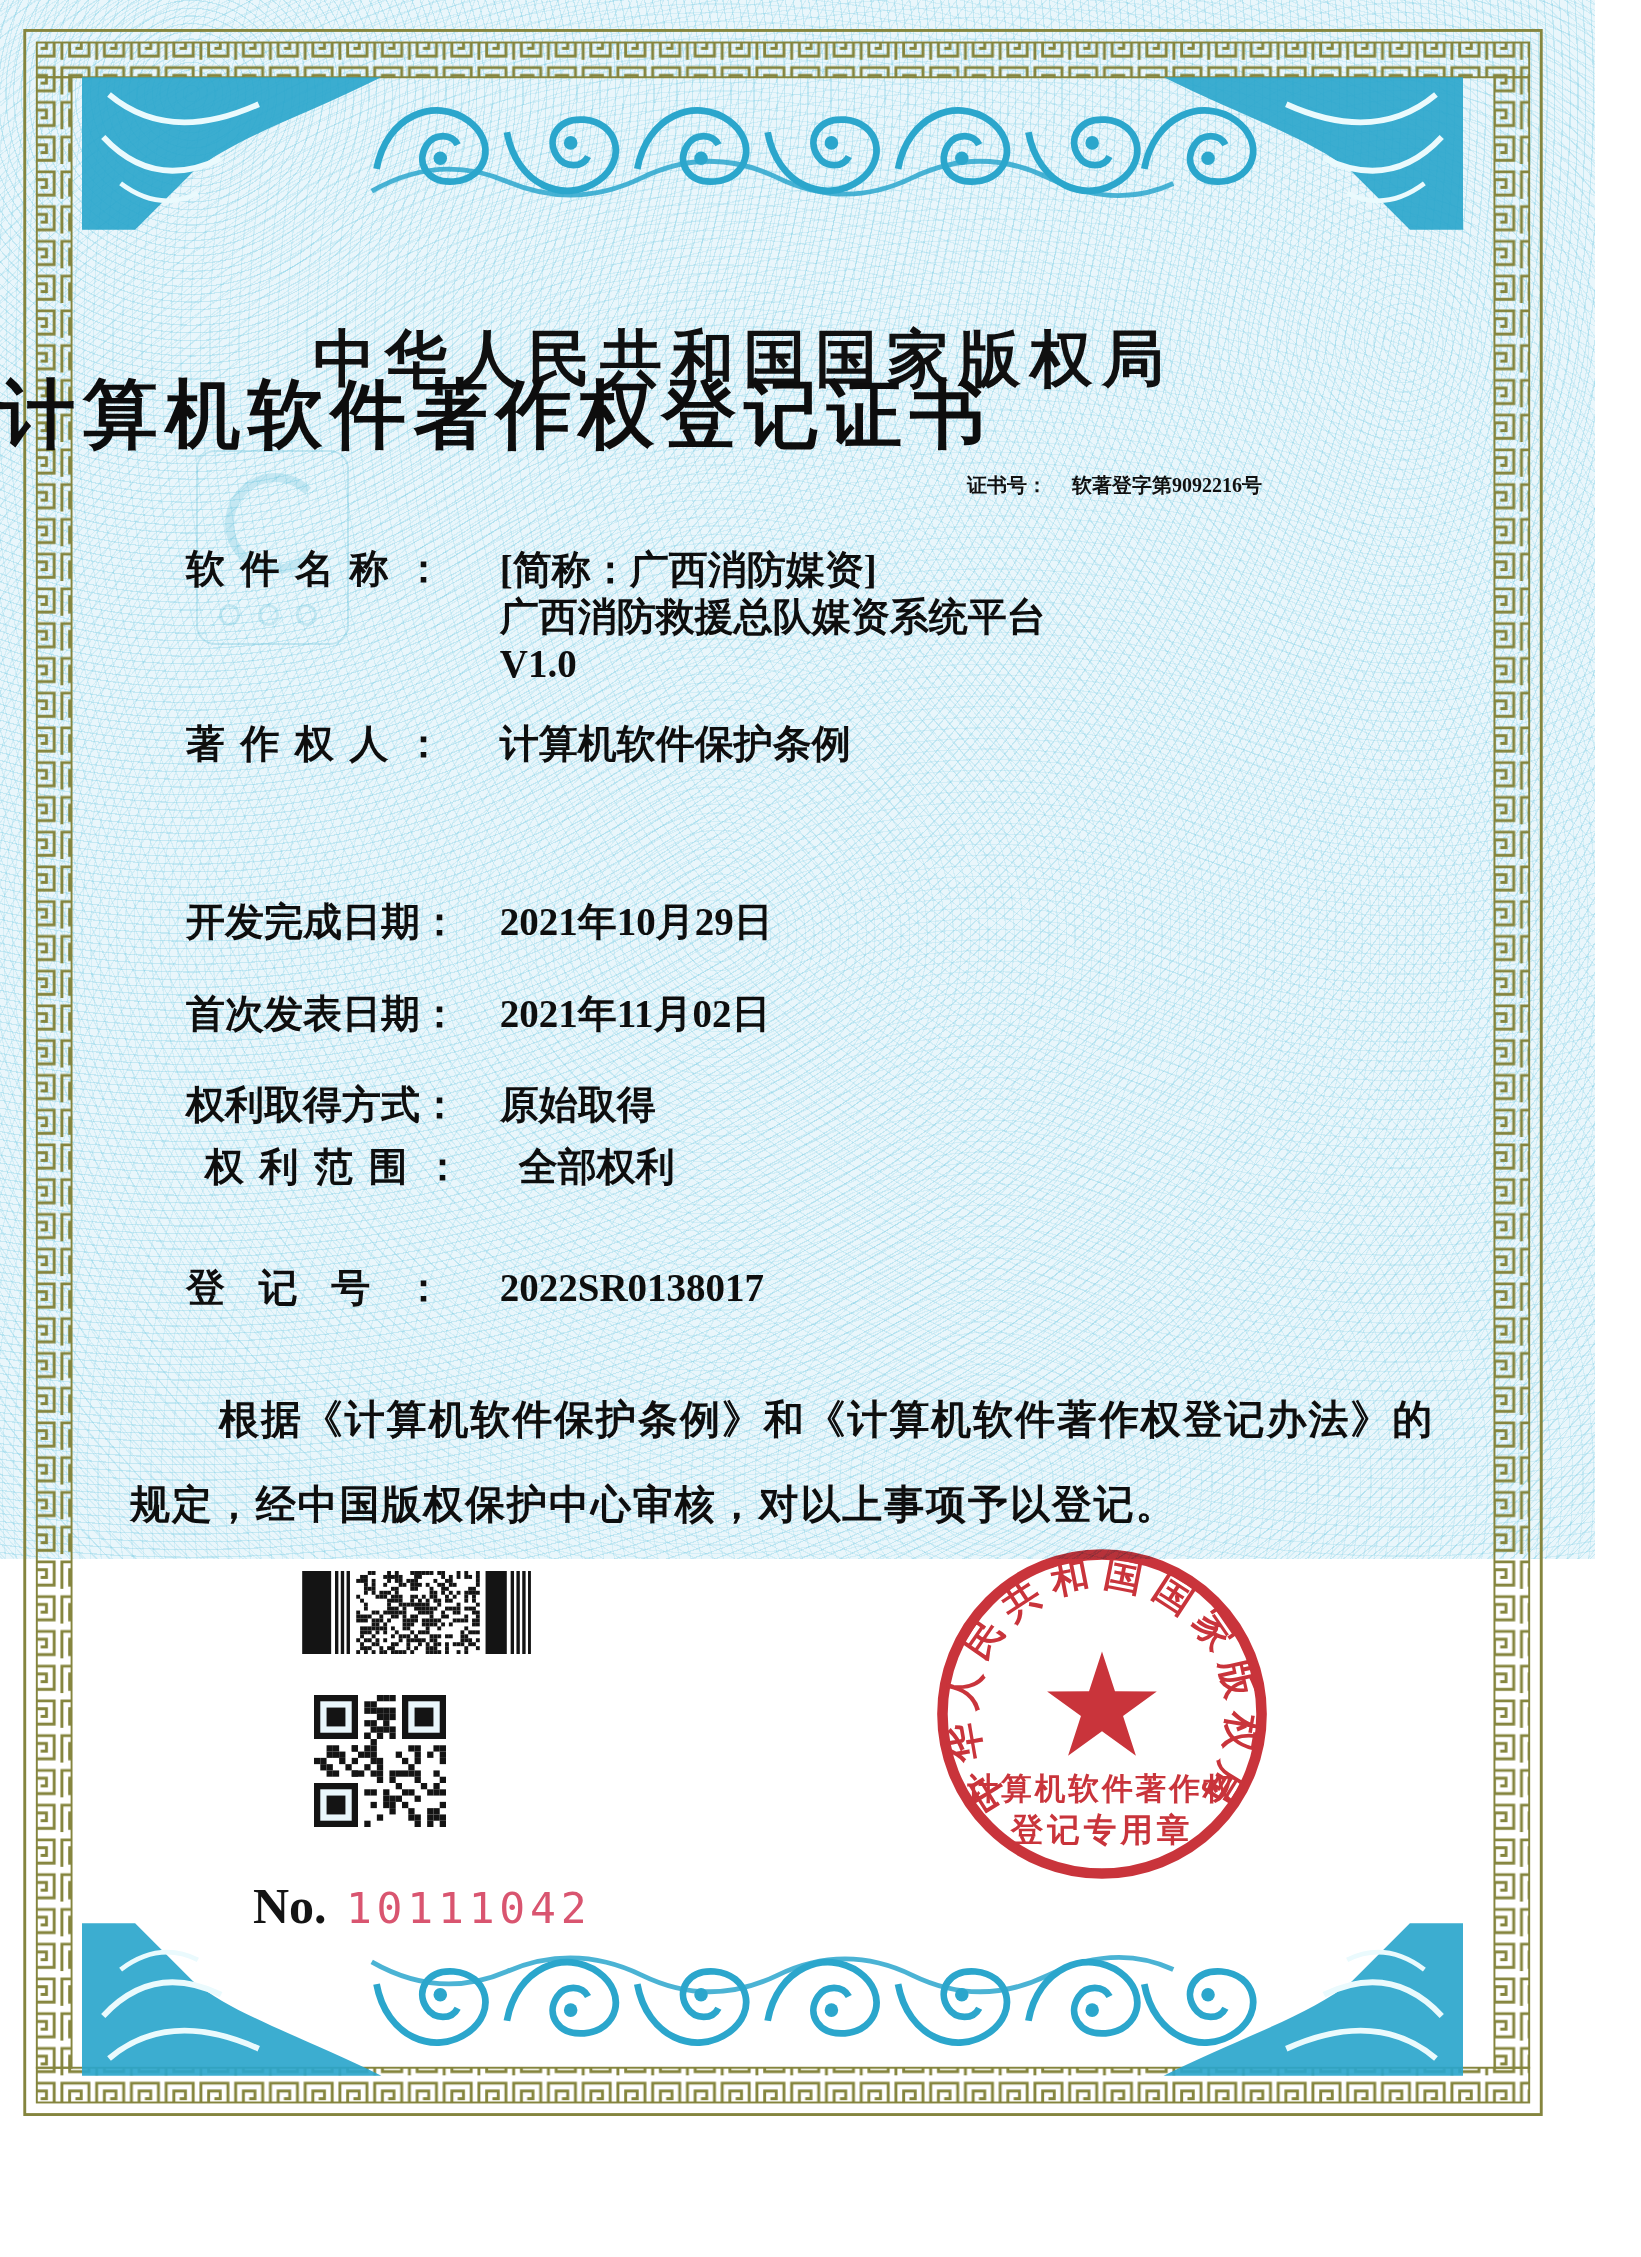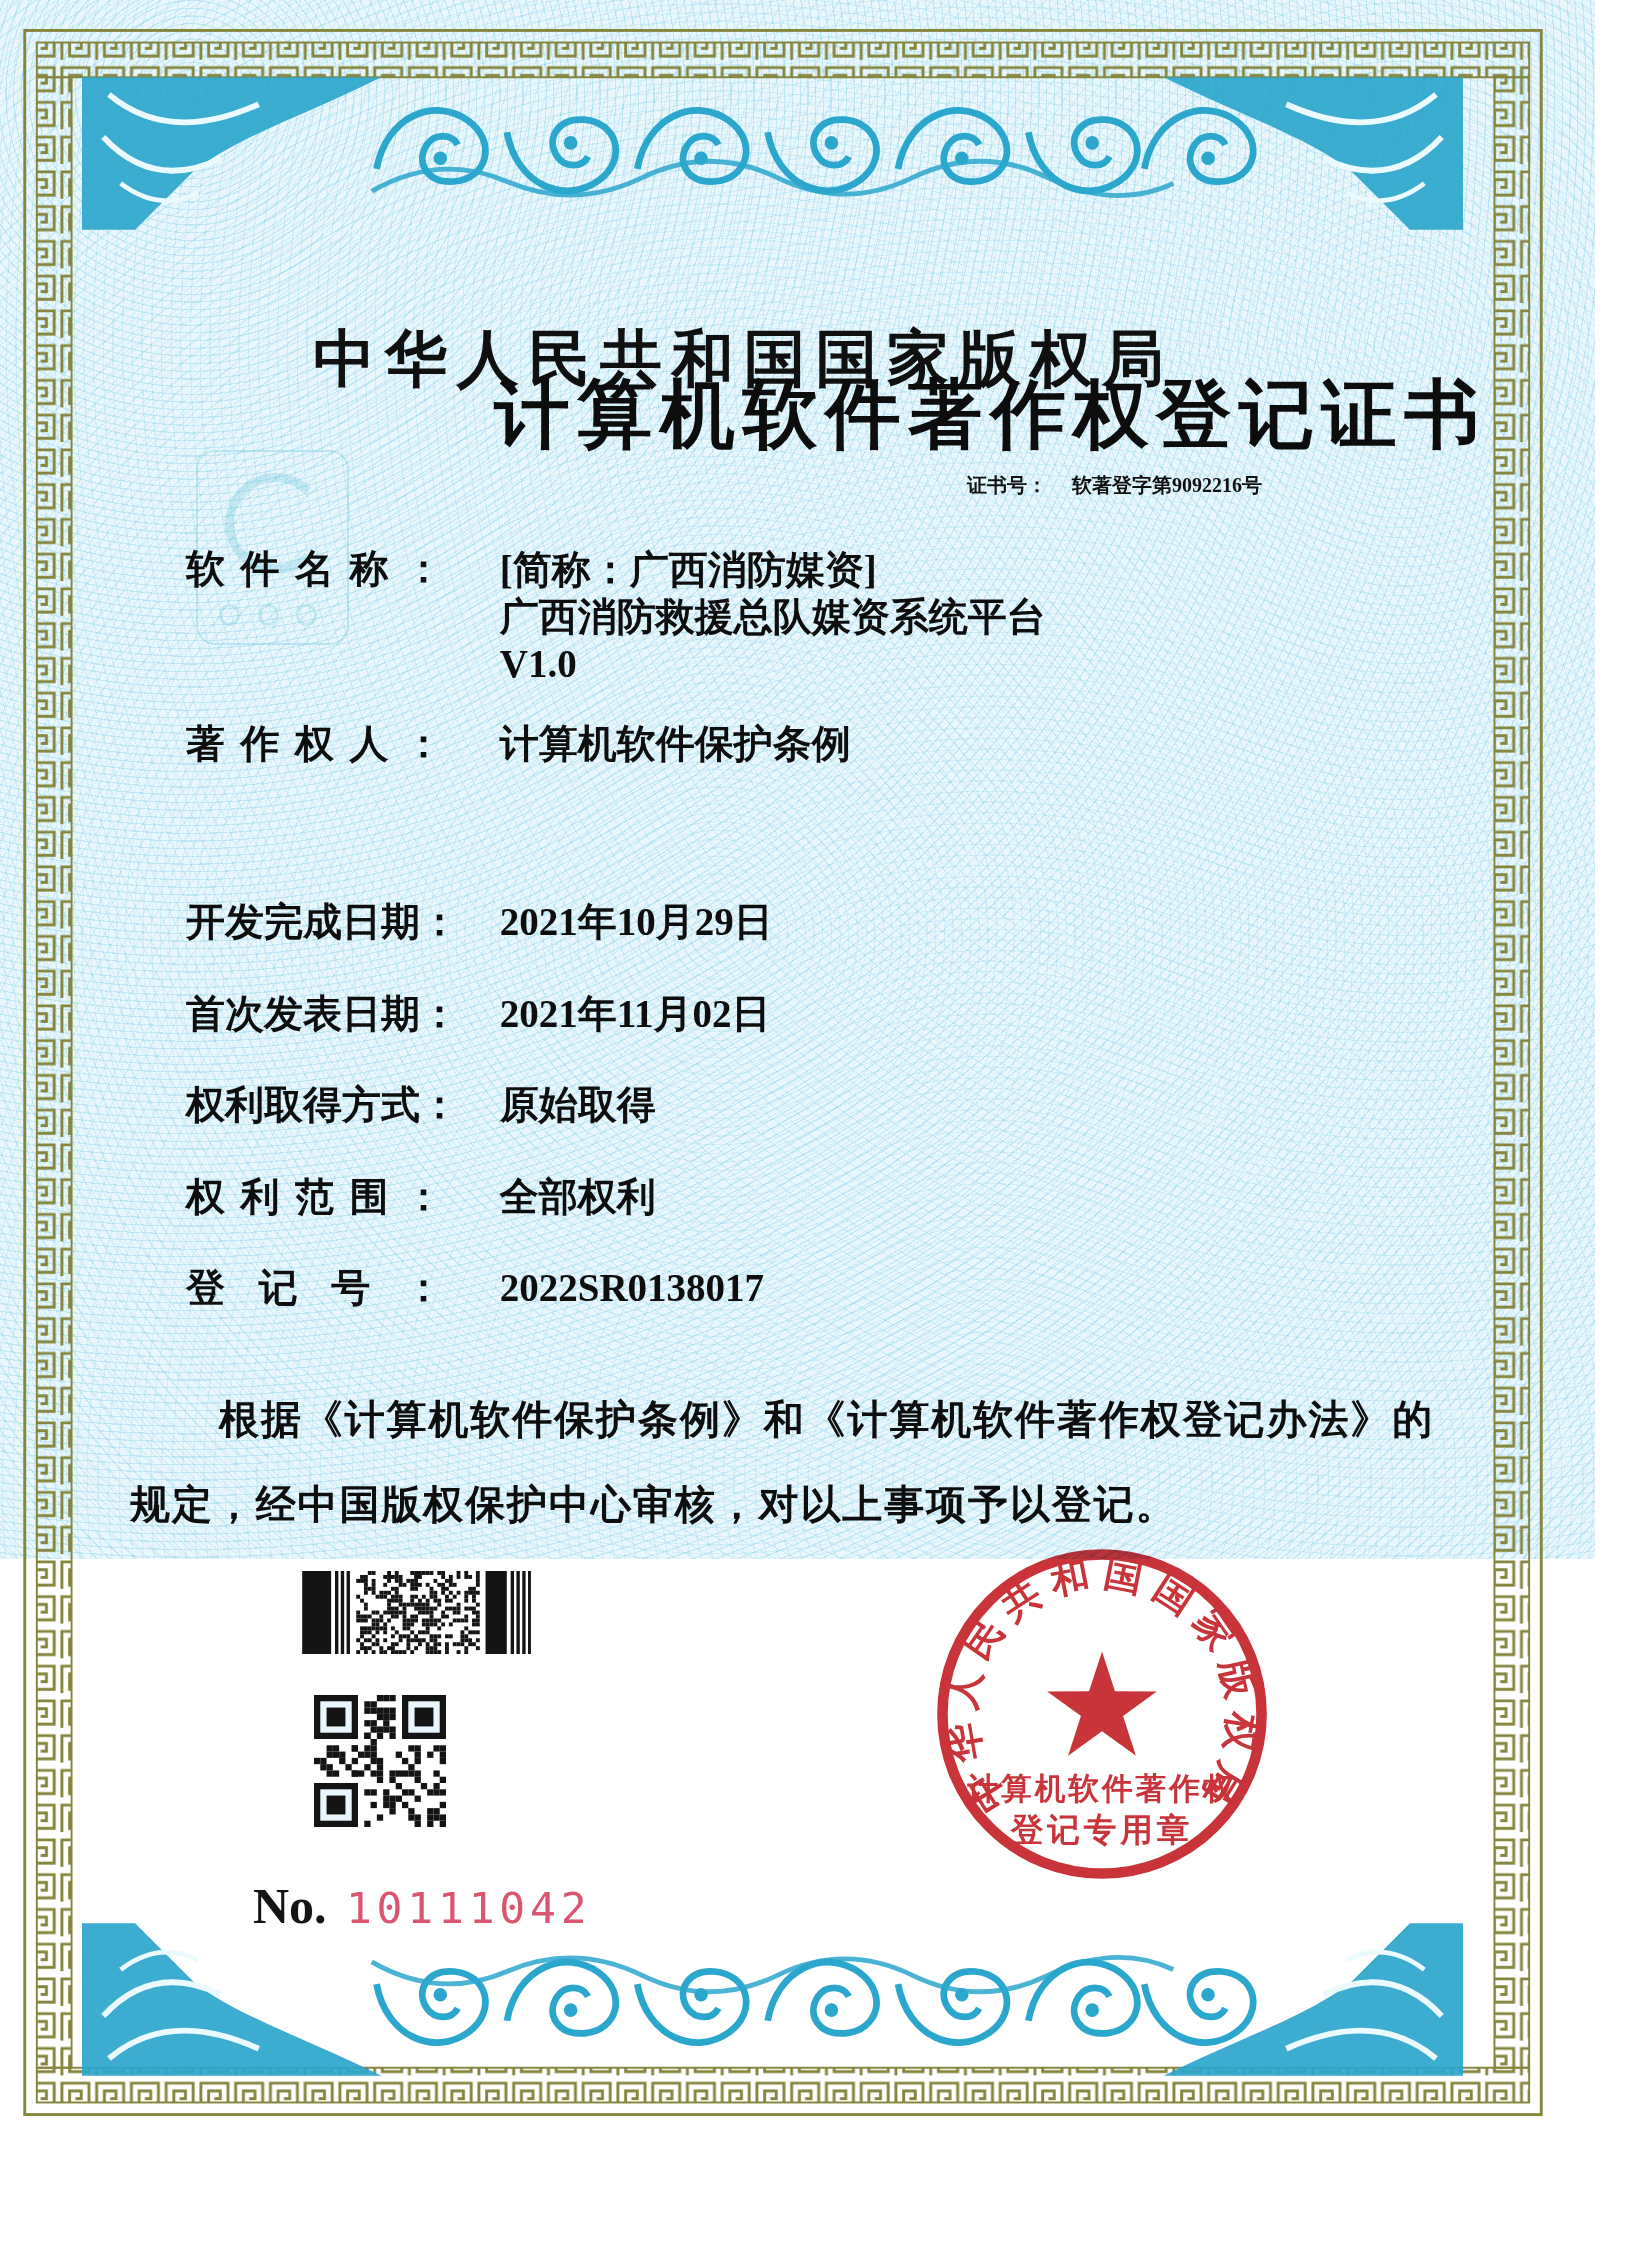--- a/index.html
+++ b/index.html
@@ -14,21 +14,21 @@
     background-image:
       repeating-radial-gradient(circle at 12% 6%,  rgba(110,200,225,.30) 0 1.2px, rgba(255,255,255,0) 1.2px 7.7px),
       repeating-radial-gradient(circle at 88% 22%, rgba(110,200,225,.20) 0 1.2px, rgba(255,255,255,0) 1.2px 9.7px),
       repeating-radial-gradient(circle at 45% 60%, rgba(110,200,225,.18) 0 1.2px, rgba(255,255,255,0) 1.2px 8.7px),
       repeating-radial-gradient(circle at 62% 95%, rgba(110,200,225,.18) 0 1.2px, rgba(255,255,255,0) 1.2px 10.6px);
   }
 
   
   .authority{left:0;top:317px;width:1487px;text-align:center;
     font-size:62px;font-weight:bold;letter-spacing:9.7px;color:#101010;}
-  .cert-title{left:0;top:365px;width:1487px;text-align:right;
+  .cert-title{left:0;top:365px;width:1487px;text-align:left;
     font-size:75px;font-weight:bold;letter-spacing:7.7px;color:#0d0d0d;}
   .certno{left:967px;top:472px;font-size:20px;font-weight:bold;color:#101010;white-space:nowrap;}
   .certno .v{margin-left:25px;}
 
   .frow{left:186px;font-size:39px;font-weight:bold;color:#0e0e0e;line-height:46px;white-space:nowrap;}
   .flabel{display:inline-block;width:257px;text-align:justify;text-align-last:justify;vertical-align:top;}
   .fval{display:inline-block;margin-left:47px;vertical-align:top;}
   .fval div{line-height:47px;}
 
   .statement{left:130px;top:1377px;width:1352px;font-size:40px;font-weight:600;
@@ -149,21 +149,21 @@
   <div class="abs frow z2" style="top:991px;">
     <span class="flabel">首次发表日期：</span>
     <span class="fval">2021年11月02日</span>
   </div>
 
   <div class="abs frow z2" style="top:1082px;">
     <span class="flabel">权利取得方式：</span>
     <span class="fval">原始取得</span>
   </div>
 
-  <div class="abs frow z2" style="top:1174px;">
+  <div class="abs frow z2" style="top:1144px;margin-left:19px;">
     <span class="flabel">权利范围：</span>
     <span class="fval">全部权利</span>
   </div>
 
   <div class="abs frow z2" style="top:1265px;">
     <span class="flabel">登记号：</span>
     <span class="fval">2022SR0138017</span>
   </div>
 
   <div class="abs statement z2">

